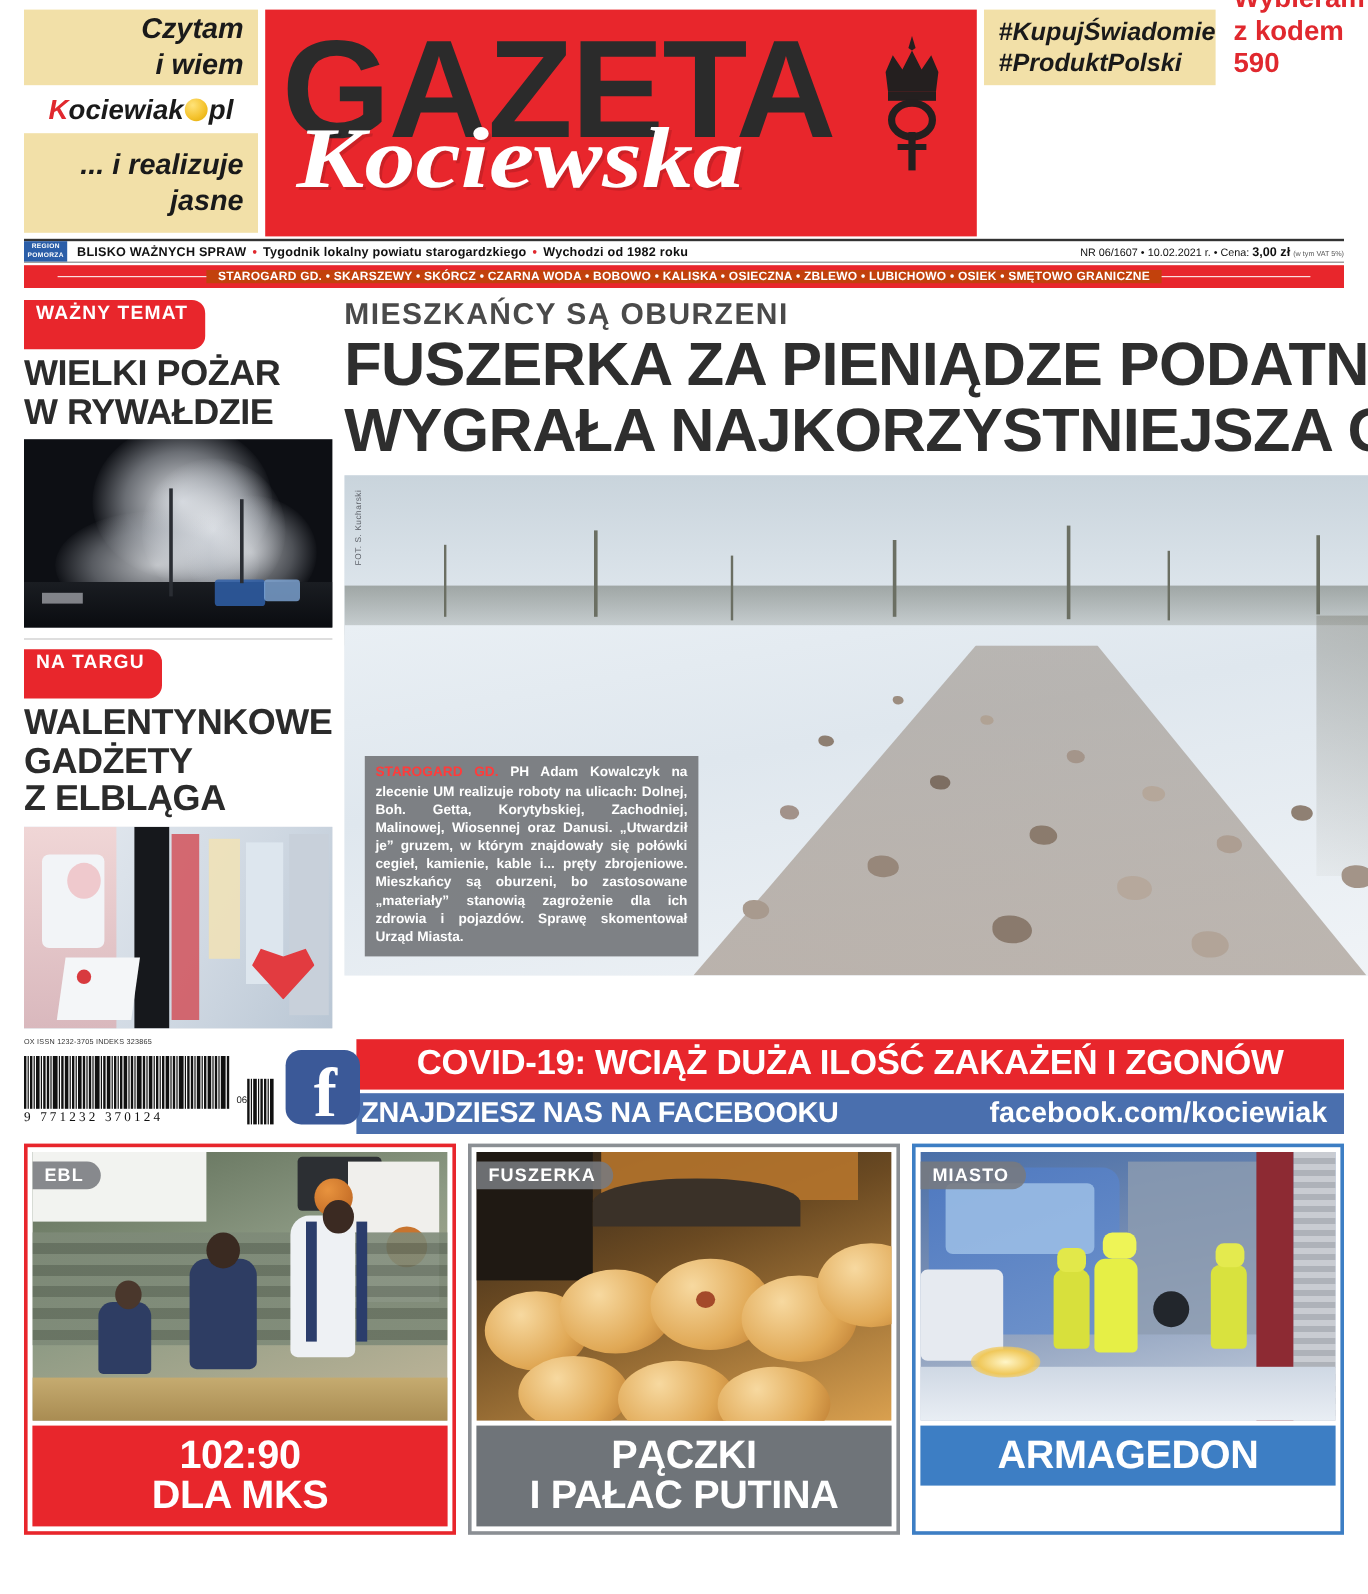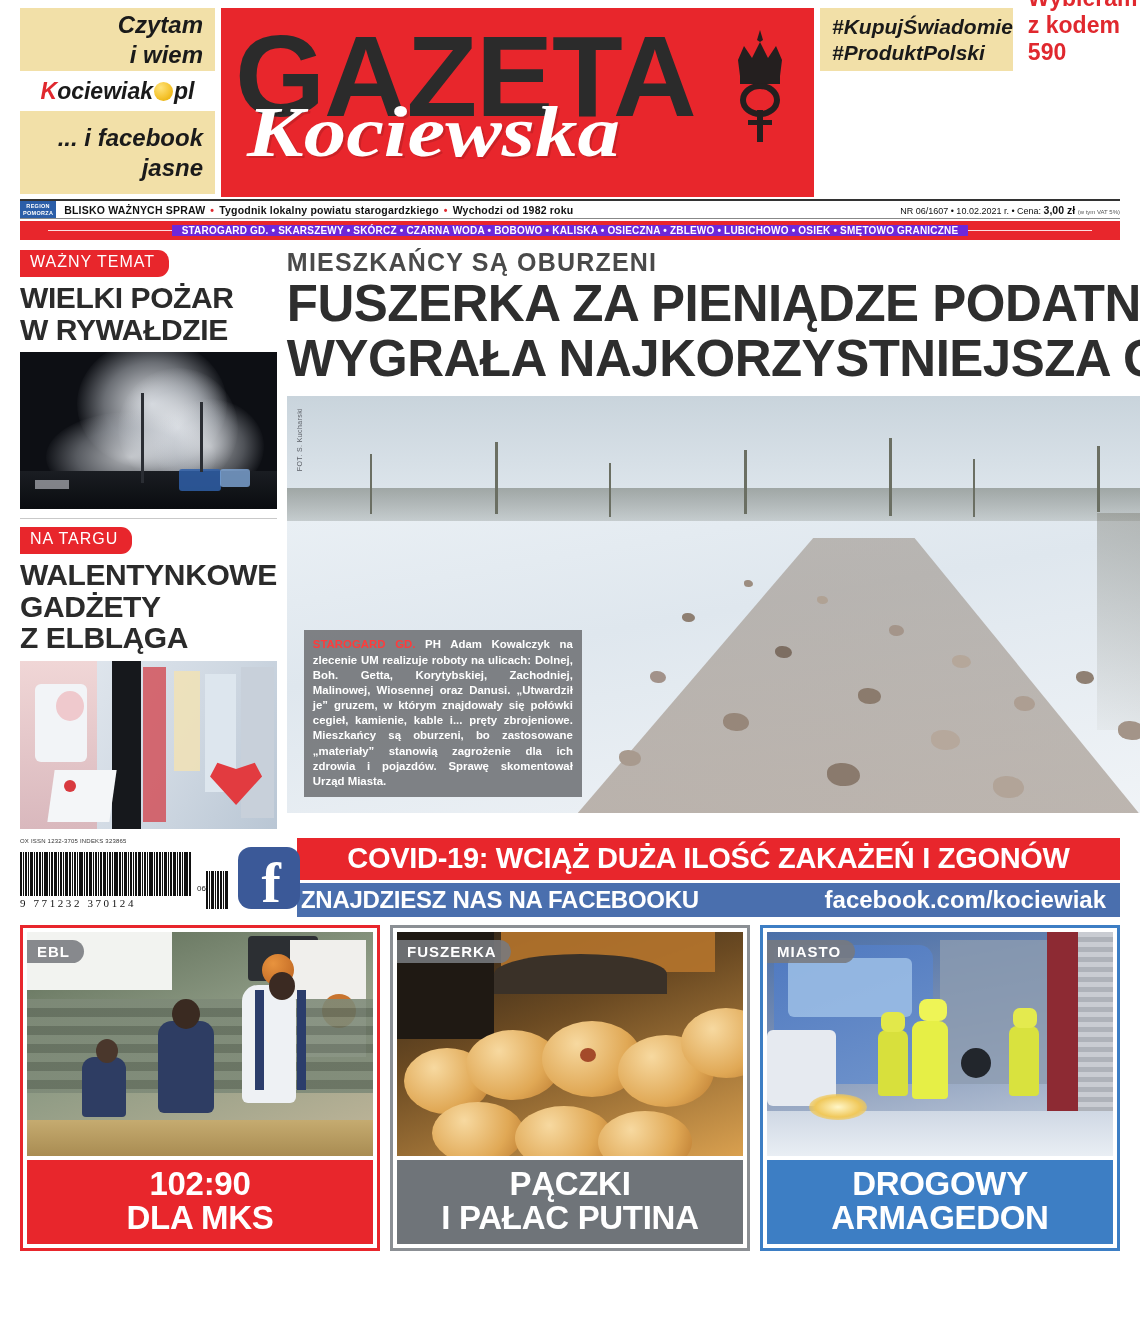--- a/index.html
+++ b/index.html
@@ -93,31 +93,31 @@
   .infobar-right b { font-size:10.5px; }
   .infobar-right .tiny { font-size:6px; color:#555; }
 
   .townsbar {
     margin:2px 20px 0 20px; background:#e8262c; height:19px;
     display:flex; align-items:center; justify-content:center;
     color:#fff; font-size:10px; font-weight:bold; letter-spacing:.2px;
     position:relative;
   }
   .townsbar .rule { position:absolute; left:28px; right:28px; top:9px; height:1px; background:#fff; opacity:.85; }
-  .townsbar span { position:relative; background:#6d28d9; padding:0 10px; z-index:2; }
+  .townsbar span { position:relative; background:#c2410c; padding:0 10px; z-index:2; }
 
   
   .body-wrap { display:flex; padding:10px 20px 0 20px; gap:10px; }
   .col-left { width:267px; }
   .col-main { flex:1; }
 
   .tag-pill {
     display:inline-block; background:#e8262c; color:#fff;
-    font-size:16px; font-weight:normal; letter-spacing:1px;
-    padding:3px 14px 6px 10px; border-radius:0 11px 11px 0;
+    font-size:16px; font-weight:bold; letter-spacing:1px;
+    padding:3px 14px 20px 10px; border-radius:0 11px 11px 0;
   }
   .side-head {
     font-size:30px; font-weight:bold; color:#2b2b2b; line-height:1.05;
     margin-top:5px; letter-spacing:-0.4px;
   }
   .side-photo { width:100%; margin-top:7px; display:block; position:relative; overflow:hidden; }
   .fire-photo { height:157px; background:#0d0f14; position:relative; }
   .market-photo { height:168px; background:#cfd6de; position:relative; }
   .hr-thin { border-top:1px solid #c9c9c9; margin-top:9px; }
 
@@ -238,21 +238,21 @@
         <span>Czytam</span>
         <span>i wiem</span>
       </div>
       <div class="mh-box mh-box-2">
         <span class="kw-k">K</span>
           <span class="kw-o">ociewiak</span>
           <span class="kw-dot"></span>
           <span class="kw-o">pl</span>
       </div>
       <div class="mh-box mh-box-3">
-        <span>... i facebook</span>
+        <span>... i realizuje</span>
         <span>jasne</span>
       </div>
     </div>
 
     <div class="mh-center">
       <div class="gazeta-word">GAZETA</div>
       <div class="kociewska-word">Kociewska</div>
       <svg class="crown" viewBox="0 0 60 120">
         <path d="M30 4 L33 14 L30 16 L27 14 Z" fill="#241f1f"></path>
         <path d="M8 34 L14 20 L22 32 L30 16 L38 32 L46 20 L52 34 L50 50 L10 50 Z" fill="#241f1f"></path>
@@ -596,19 +596,18 @@
         <div style="position:absolute;left:32%;top:44%;width:30px;height:66px;background:#d8e03c;border-radius:8px 8px 4px 4px"></div>
         <div style="position:absolute;left:33%;top:36%;width:24px;height:20px;border-radius:7px;background:#e2e84a"></div>
         <div style="position:absolute;left:42%;top:40%;width:36px;height:78px;background:#e6ef46;border-radius:9px 9px 4px 4px"></div>
         <div style="position:absolute;left:44%;top:30%;width:28px;height:22px;border-radius:8px;background:#eef456"></div>
         <div style="position:absolute;left:70%;top:42%;width:30px;height:70px;background:#d9e23e;border-radius:8px 8px 4px 4px"></div>
         <div style="position:absolute;left:71%;top:34%;width:24px;height:20px;border-radius:7px;background:#e4ea4e"></div>
         <div style="position:absolute;left:12%;bottom:16%;width:58px;height:26px;border-radius:50%;background:radial-gradient(ellipse,#fff6c8,#f0c85a 55%,rgba(240,200,90,0))"></div>
         <div class="panel-tag">MIASTO</div>
       </div>
       <div class="panel-cap cap-blue">
-        <div>DROGOWY</div>
         <div>ARMAGEDON</div>
       </div>
     </div>
   </div>
 
 </div>
 
 </body></html>

